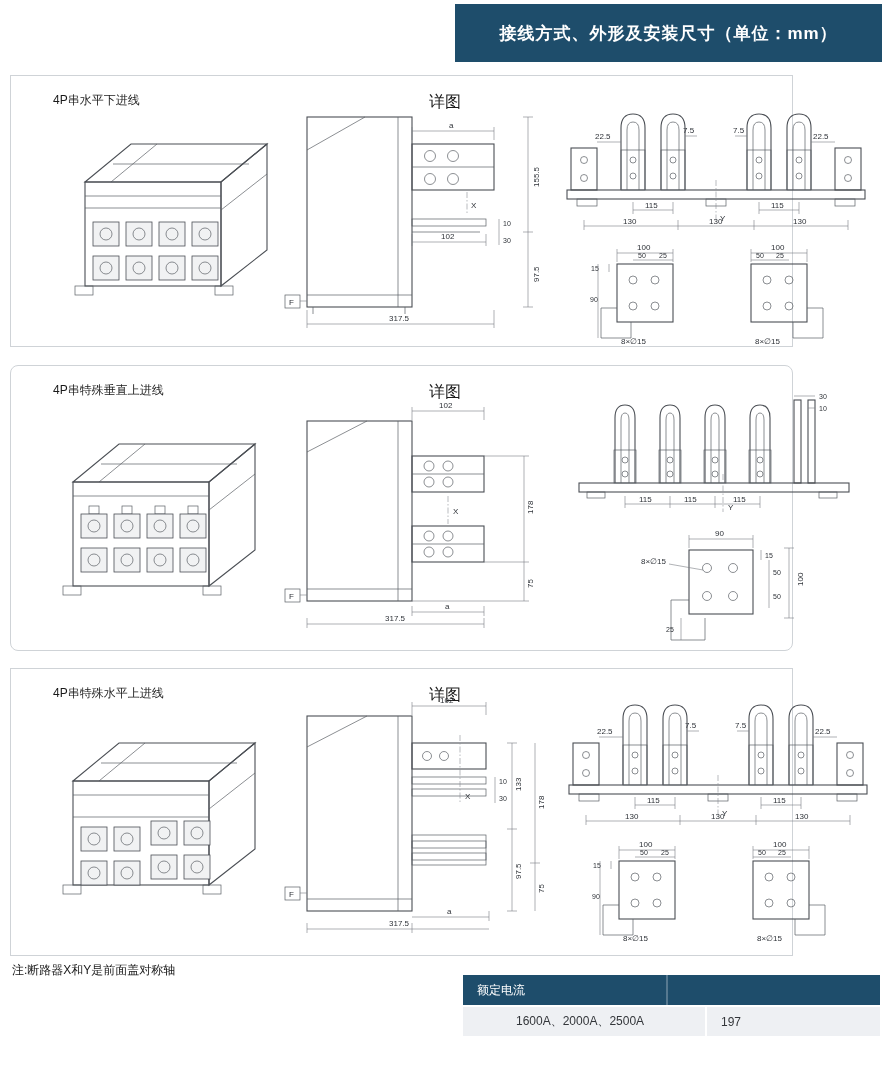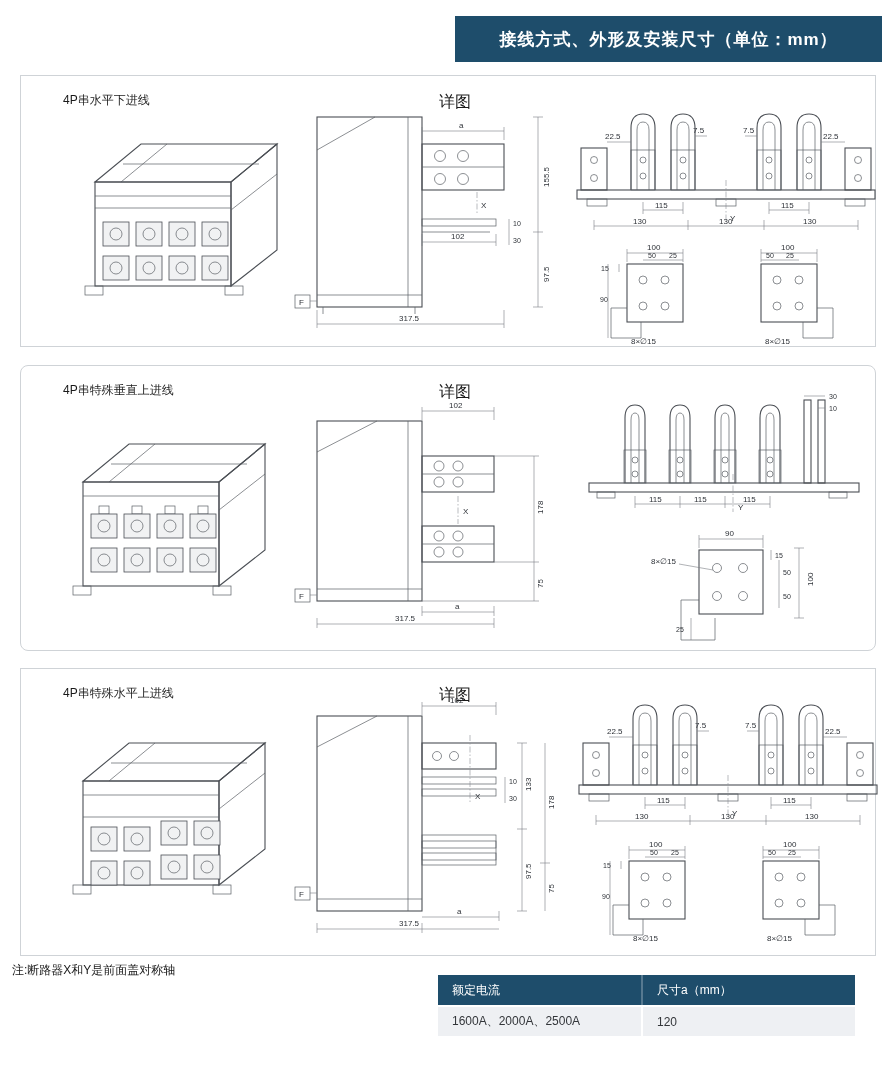--- a/index.html
+++ b/index.html
@@ -1,47 +1,47 @@
 <!DOCTYPE html>
 <html><head>
 <meta charset="utf-8">
 <style>
   * { margin:0; padding:0; box-sizing:border-box; }
   html,body { background:#fff; }
   body { font-family:"Liberation Sans", sans-serif; }
   .page { position:relative; width:882px; height:1073px; background:#fff; overflow:hidden; }
 
-  .header-bar { position:absolute; left:455px; top:16px; width:427px; height:46px;
+  .header-bar { position:absolute; left:455px; top:4px; width:427px; height:58px;
     background:#1e4d6b; color:#fff; display:flex; align-items:center; justify-content:center;
     font-size:17px; font-weight:bold; letter-spacing:1px; }
 
-  .panel { position:absolute; left:20px; width:856px; border:1px solid #cfd3d7; background:#fff; }
+  .panel { position:absolute; left:10px; width:783px; border:1px solid #cfd3d7; background:#fff; }
   .p0 { top:75px; height:272px; }
   .p1 { top:365px; height:286px;border-radius:8px; }
   .p2 { top:668px; height:288px; }
 
   .sec-label { position:absolute; left:42px; top:16px; font-size:12px; color:#1a1a1a; }
   .detail-label { position:absolute; left:418px; top:16px; font-size:16px; color:#1a1a1a; }
 
   .drawing { position:absolute; }
   svg .ol { fill:none; stroke:#4b4f55; stroke-width:1.1; }
   svg .th { fill:none; stroke:#5a5e64; stroke-width:0.7; }
   svg .blk { fill:#f1f2f3; stroke:#4b4f55; stroke-width:0.8; }
   svg .dm { stroke:#7a7e84; stroke-width:0.6; fill:none; }
   svg .cl { stroke:#8a8e94; stroke-width:0.6; stroke-dasharray:6 2 1.5 2; fill:none; }
   svg text { font-family:"Liberation Sans", sans-serif; font-size:8px; fill:#2e3238; }
   svg text.t7 { font-size:7px; }
 
   .note { position:absolute; left:12px; top:962px; font-size:12px; color:#1a1a1a; }
 
-  .spec-table { position:absolute; left:438px; top:975px; width:417px; font-size:12px; }
+  .spec-table { position:absolute; left:463px; top:975px; width:417px; font-size:12px; }
   .spec-table .thead { display:flex; height:30px; background:#1e4d6b; color:#fff; }
   .spec-table .trow  { display:flex; height:31px; background:#eef0f3; border-top:2px solid #fff; color:#33363a; }
   .spec-table .c1 { width:205px; display:flex; align-items:center; padding-left:14px; }
-  .spec-table .trow .c1 { border-right:2px solid #fff; }
+  .spec-table .trow .c1 { border-right:2px solid #fff;margin-left:39px; }
   .spec-table .thead .c1 { border-right:2px solid rgba(255,255,255,0.25); }
   .spec-table .c2 { flex:1; display:flex; align-items:center; padding-left:14px; }
 </style>
 </head>
 <body>
 
 <div class="page">
 
   <div class="header-bar">
     <span>接线方式、外形及安装尺寸（单位：mm）</span>
@@ -624,21 +624,20 @@
         <text x="166" y="102">8×∅15</text>
       </g>
     </svg>
   </section>
 
   <div class="note">注:断路器X和Y是前面盖对称轴</div>
 
   <div class="spec-table">
     <div class="thead">
       <div class="c1">额定电流</div>
-      <div class="c2">尺寸a（mm）</div>
     </div>
     <div class="trow">
       <div class="c1">1600A、2000A、2500A</div>
-      <div class="c2">120</div>
+      <div class="c2">197</div>
     </div>
   </div>
 
 </div>
 
 </body></html>

